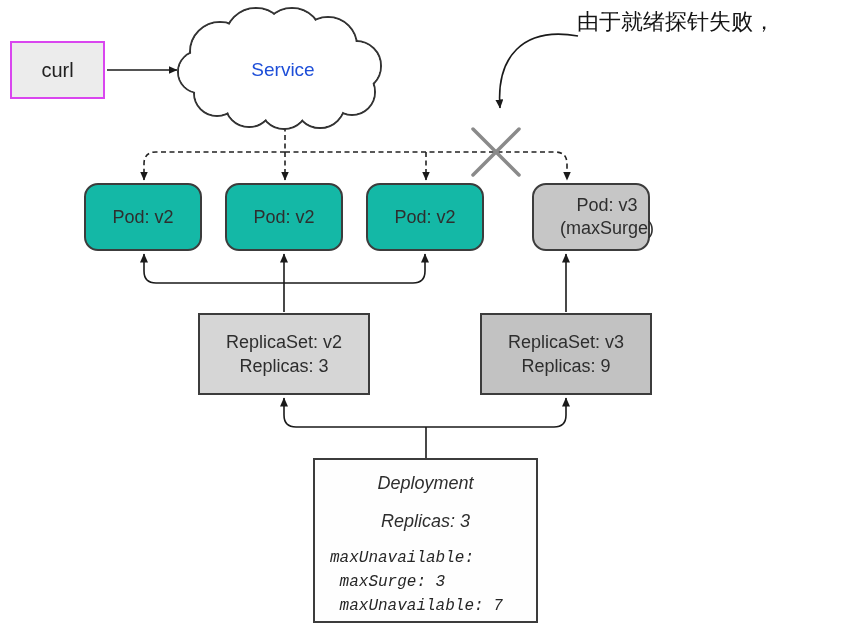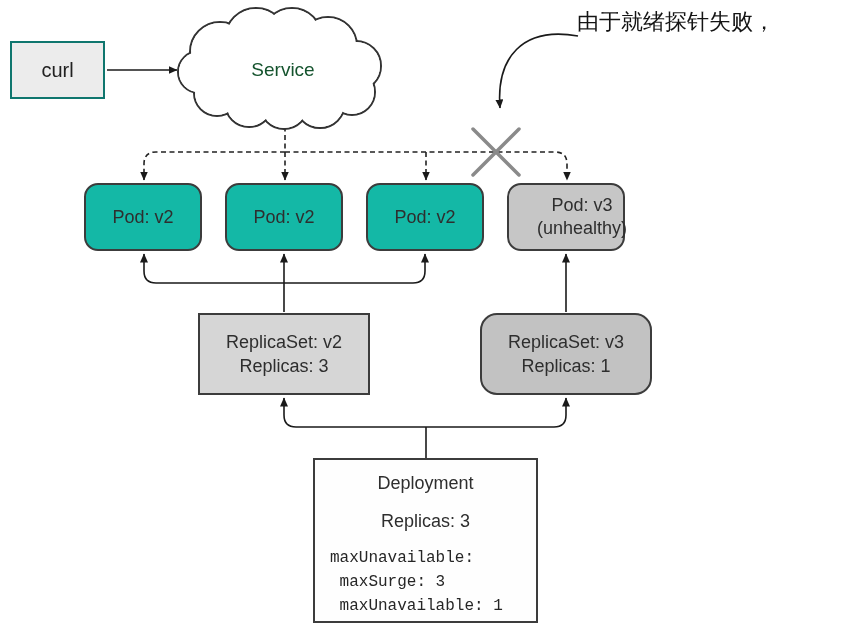--- a/index.html
+++ b/index.html
@@ -8,44 +8,44 @@
     font-family:"Liberation Sans",sans-serif;overflow:hidden;
   }
   #wires{position:absolute;left:0;top:0;z-index:1;}
   .node{
     position:absolute;z-index:2;box-sizing:border-box;
     display:flex;flex-direction:column;align-items:center;justify-content:center;
     color:#2e2e2e;
   }
   .curl-box{
     left:10px;top:41px;width:95px;height:58px;
-    background:#ececec;border:2px solid #0f766e;
+    background:#ececec;border:2px solid #d946ef;
     font-size:20px;color:#222;
   }
   .service-label{
     left:233px;top:57px;width:100px;height:26px;z-index:3;
-    font-size:19px;color:#14532d;
+    font-size:19px;color:#1d4ed8;
   }
   .pod{
     top:183px;width:118px;height:68px;border-radius:14px;
     border:2px solid #3c3c3c;font-size:18px;line-height:23px;text-align:center;
   }
   .pod.v2{background:#14b8a6;}
   .pod.v3{background:#c6c6c6;}
-  .pod1{left:84px;}  .pod2{left:225px;}  .pod3{left:366px;}  .pod4{left:507px;padding-left:32px;}
+  .pod1{left:84px;}  .pod2{left:225px;}  .pod3{left:366px;}  .pod4{left:532px;padding-left:32px;}
   .rs{
     top:313px;width:172px;height:82px;border:2px solid #3c3c3c;
     font-size:18px;gap:3px;text-align:left;
   }
   .rs.v2{left:198px;background:#d6d6d6;}
-  .rs.v3{left:480px;background:#c2c2c2;border-radius:17px;}
+  .rs.v3{left:480px;background:#c2c2c2;}
   .deployment{
     left:313px;top:458px;width:225px;height:165px;
     background:#fefefe;border:2px solid #3c3c3c;
-    justify-content:flex-start;align-items:stretch;
+    justify-content:flex-start;align-items:stretch;font-style:italic;
   }
   .deployment .dep-title{text-align:center;font-size:18px;margin-top:13px;}
   .deployment .dep-replicas{text-align:center;font-size:18px;margin-top:17px;}
   .deployment .dep-yaml{
     font-family:"Liberation Mono",monospace;font-size:16px;line-height:24px;
     white-space:pre;margin:14px 0 0 15px;color:#262626;
   }
   .annotation{
     position:absolute;left:577px;top:6px;z-index:3;
     font-size:22px;line-height:31px;color:#141414;white-space:nowrap;
@@ -146,33 +146,33 @@
     <span>Pod: v2</span>
   </div>
   <div class="node pod v2 pod2">
     <span>Pod: v2</span>
   </div>
   <div class="node pod v2 pod3">
     <span>Pod: v2</span>
   </div>
   <div class="node pod v3 pod4">
     <span>Pod: v3</span>
-    <span>(unhealthy)</span>
+    <span>(maxSurge)</span>
   </div>
 
   <div class="node rs v2">
     <div>ReplicaSet: v2</div>
     <div>Replicas: 3</div>
   </div>
   <div class="node rs v3">
     <div>ReplicaSet: v3</div>
-    <div>Replicas: 1</div>
+    <div>Replicas: 9</div>
   </div>
 
   <div class="node deployment">
     <div class="dep-title">Deployment</div>
     <div class="dep-replicas">Replicas: 3</div>
     <div class="dep-yaml"><span>maxUnavailable:</span>
 <span> maxSurge: 3</span>
-<span> maxUnavailable: 1</span></div>
+<span> maxUnavailable: 7</span></div>
   </div>
 
 </div>
 
 </body></html>

